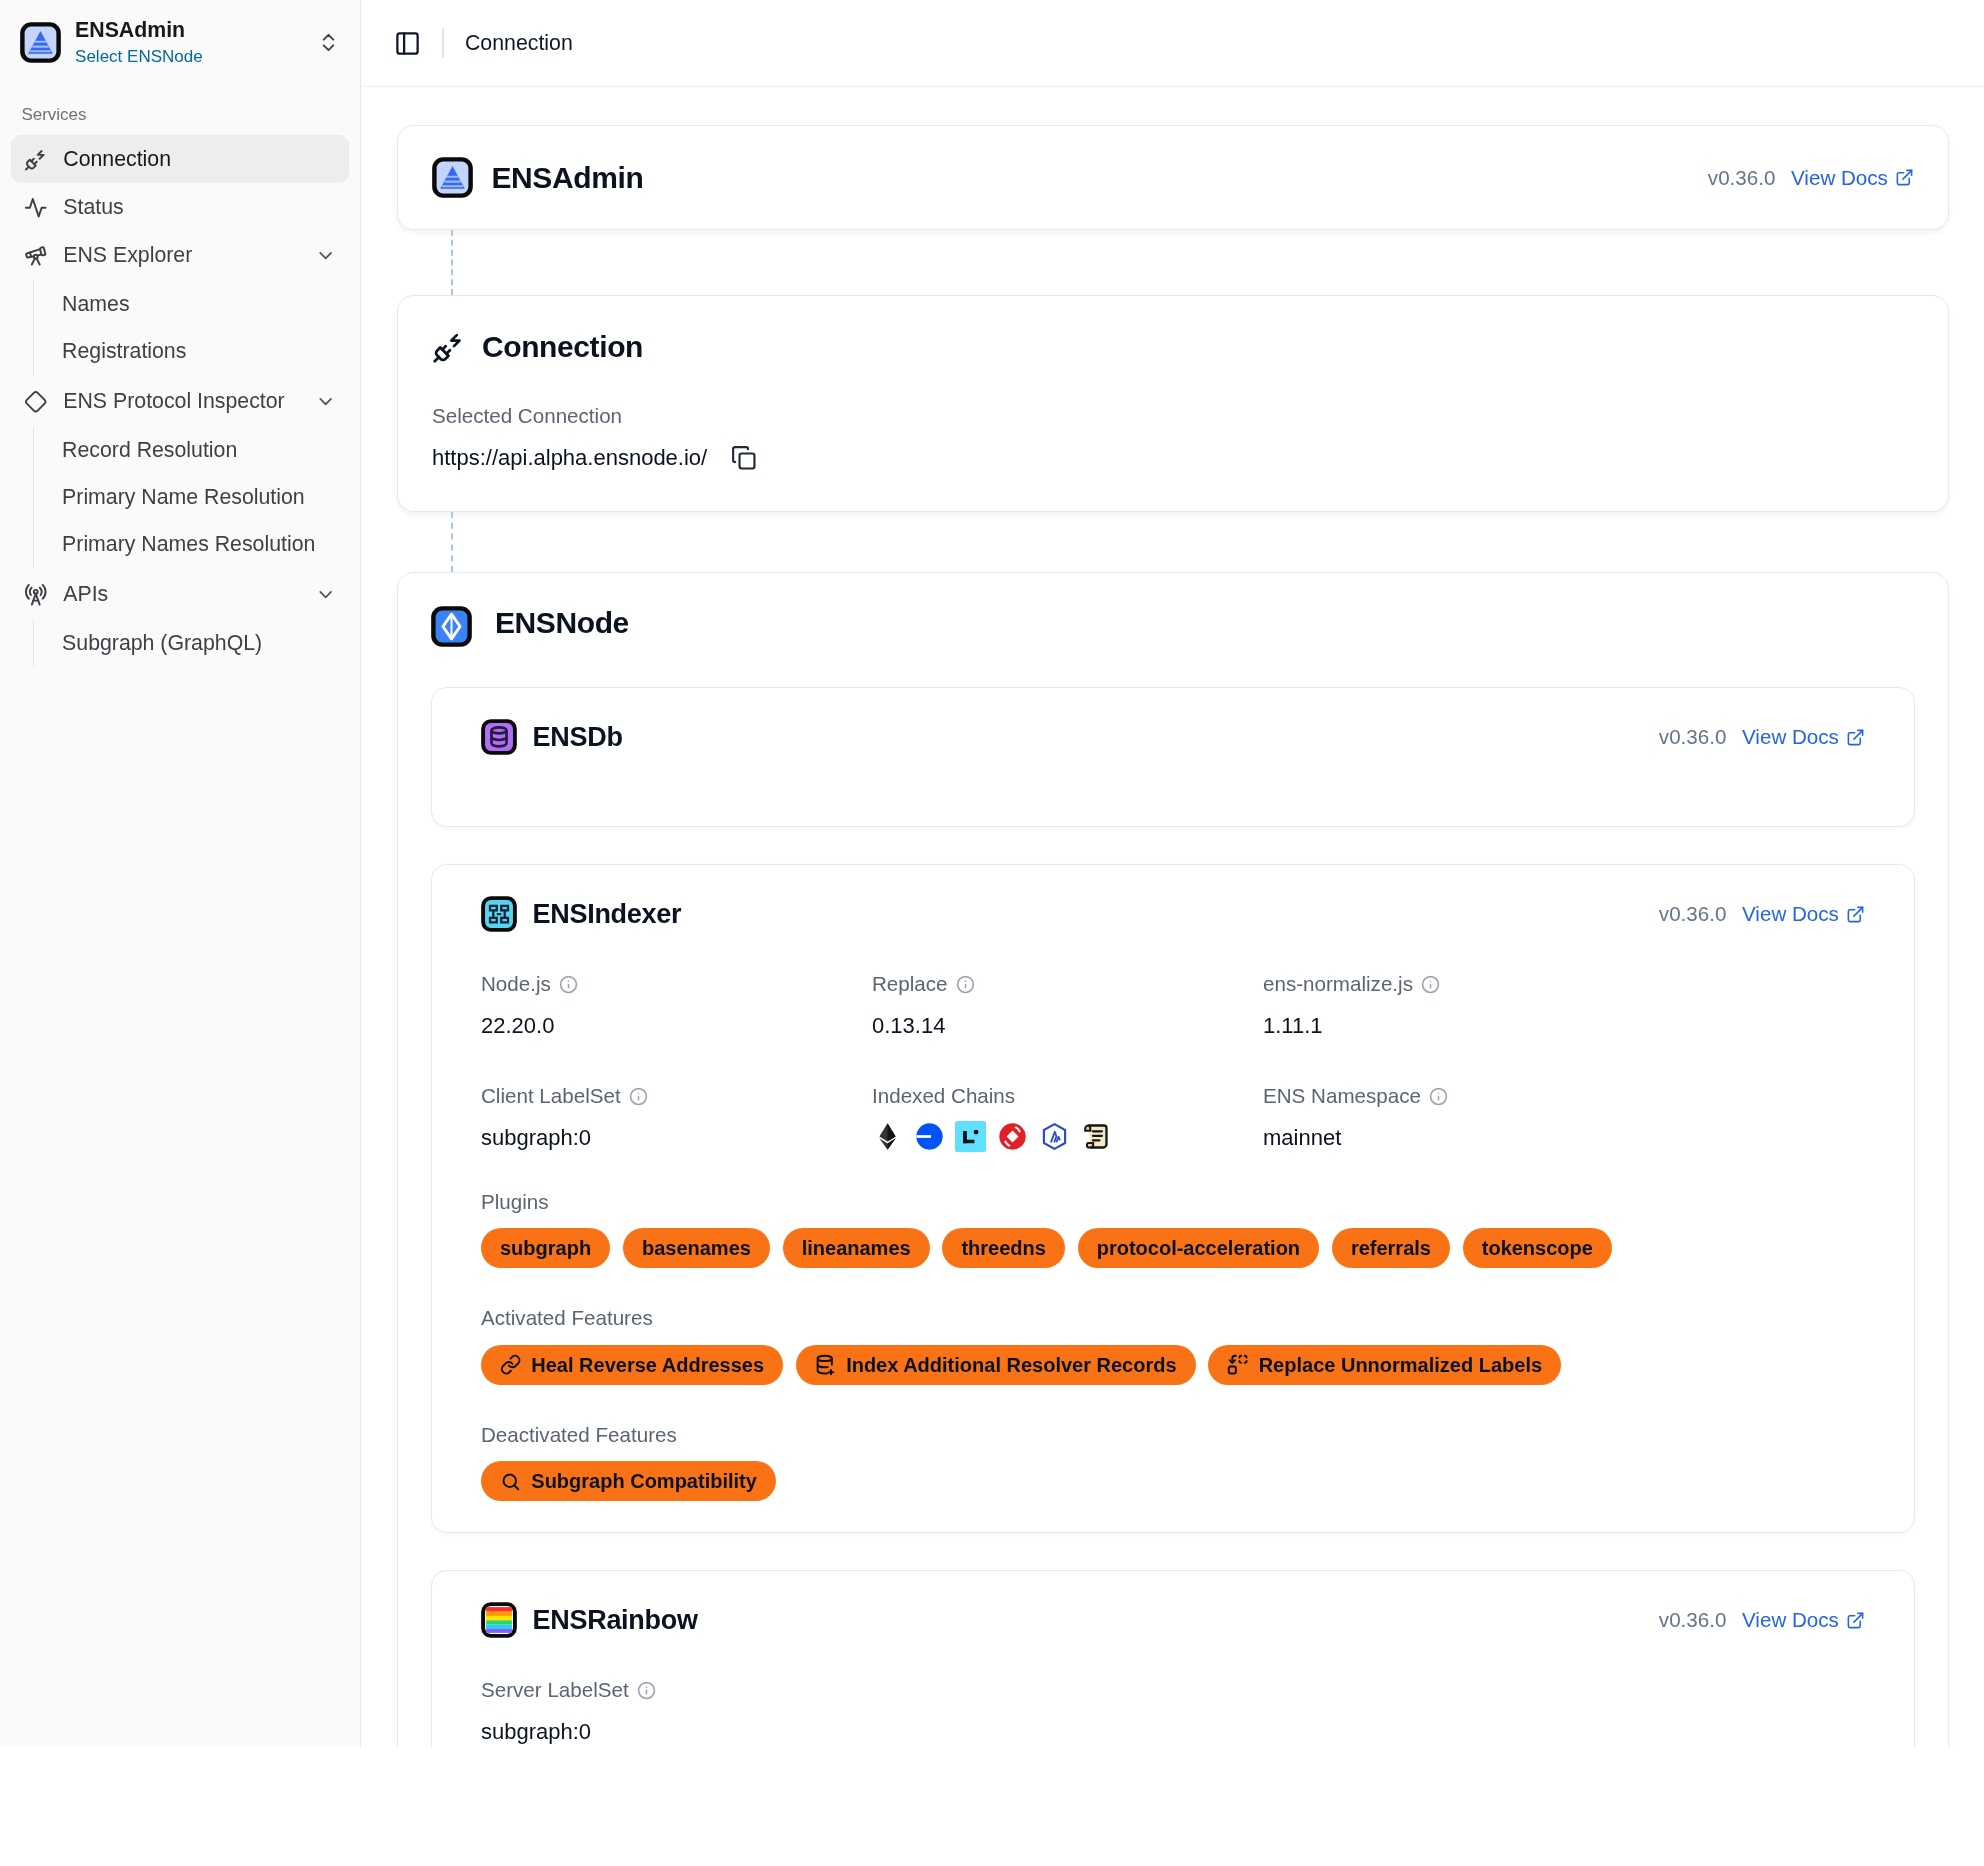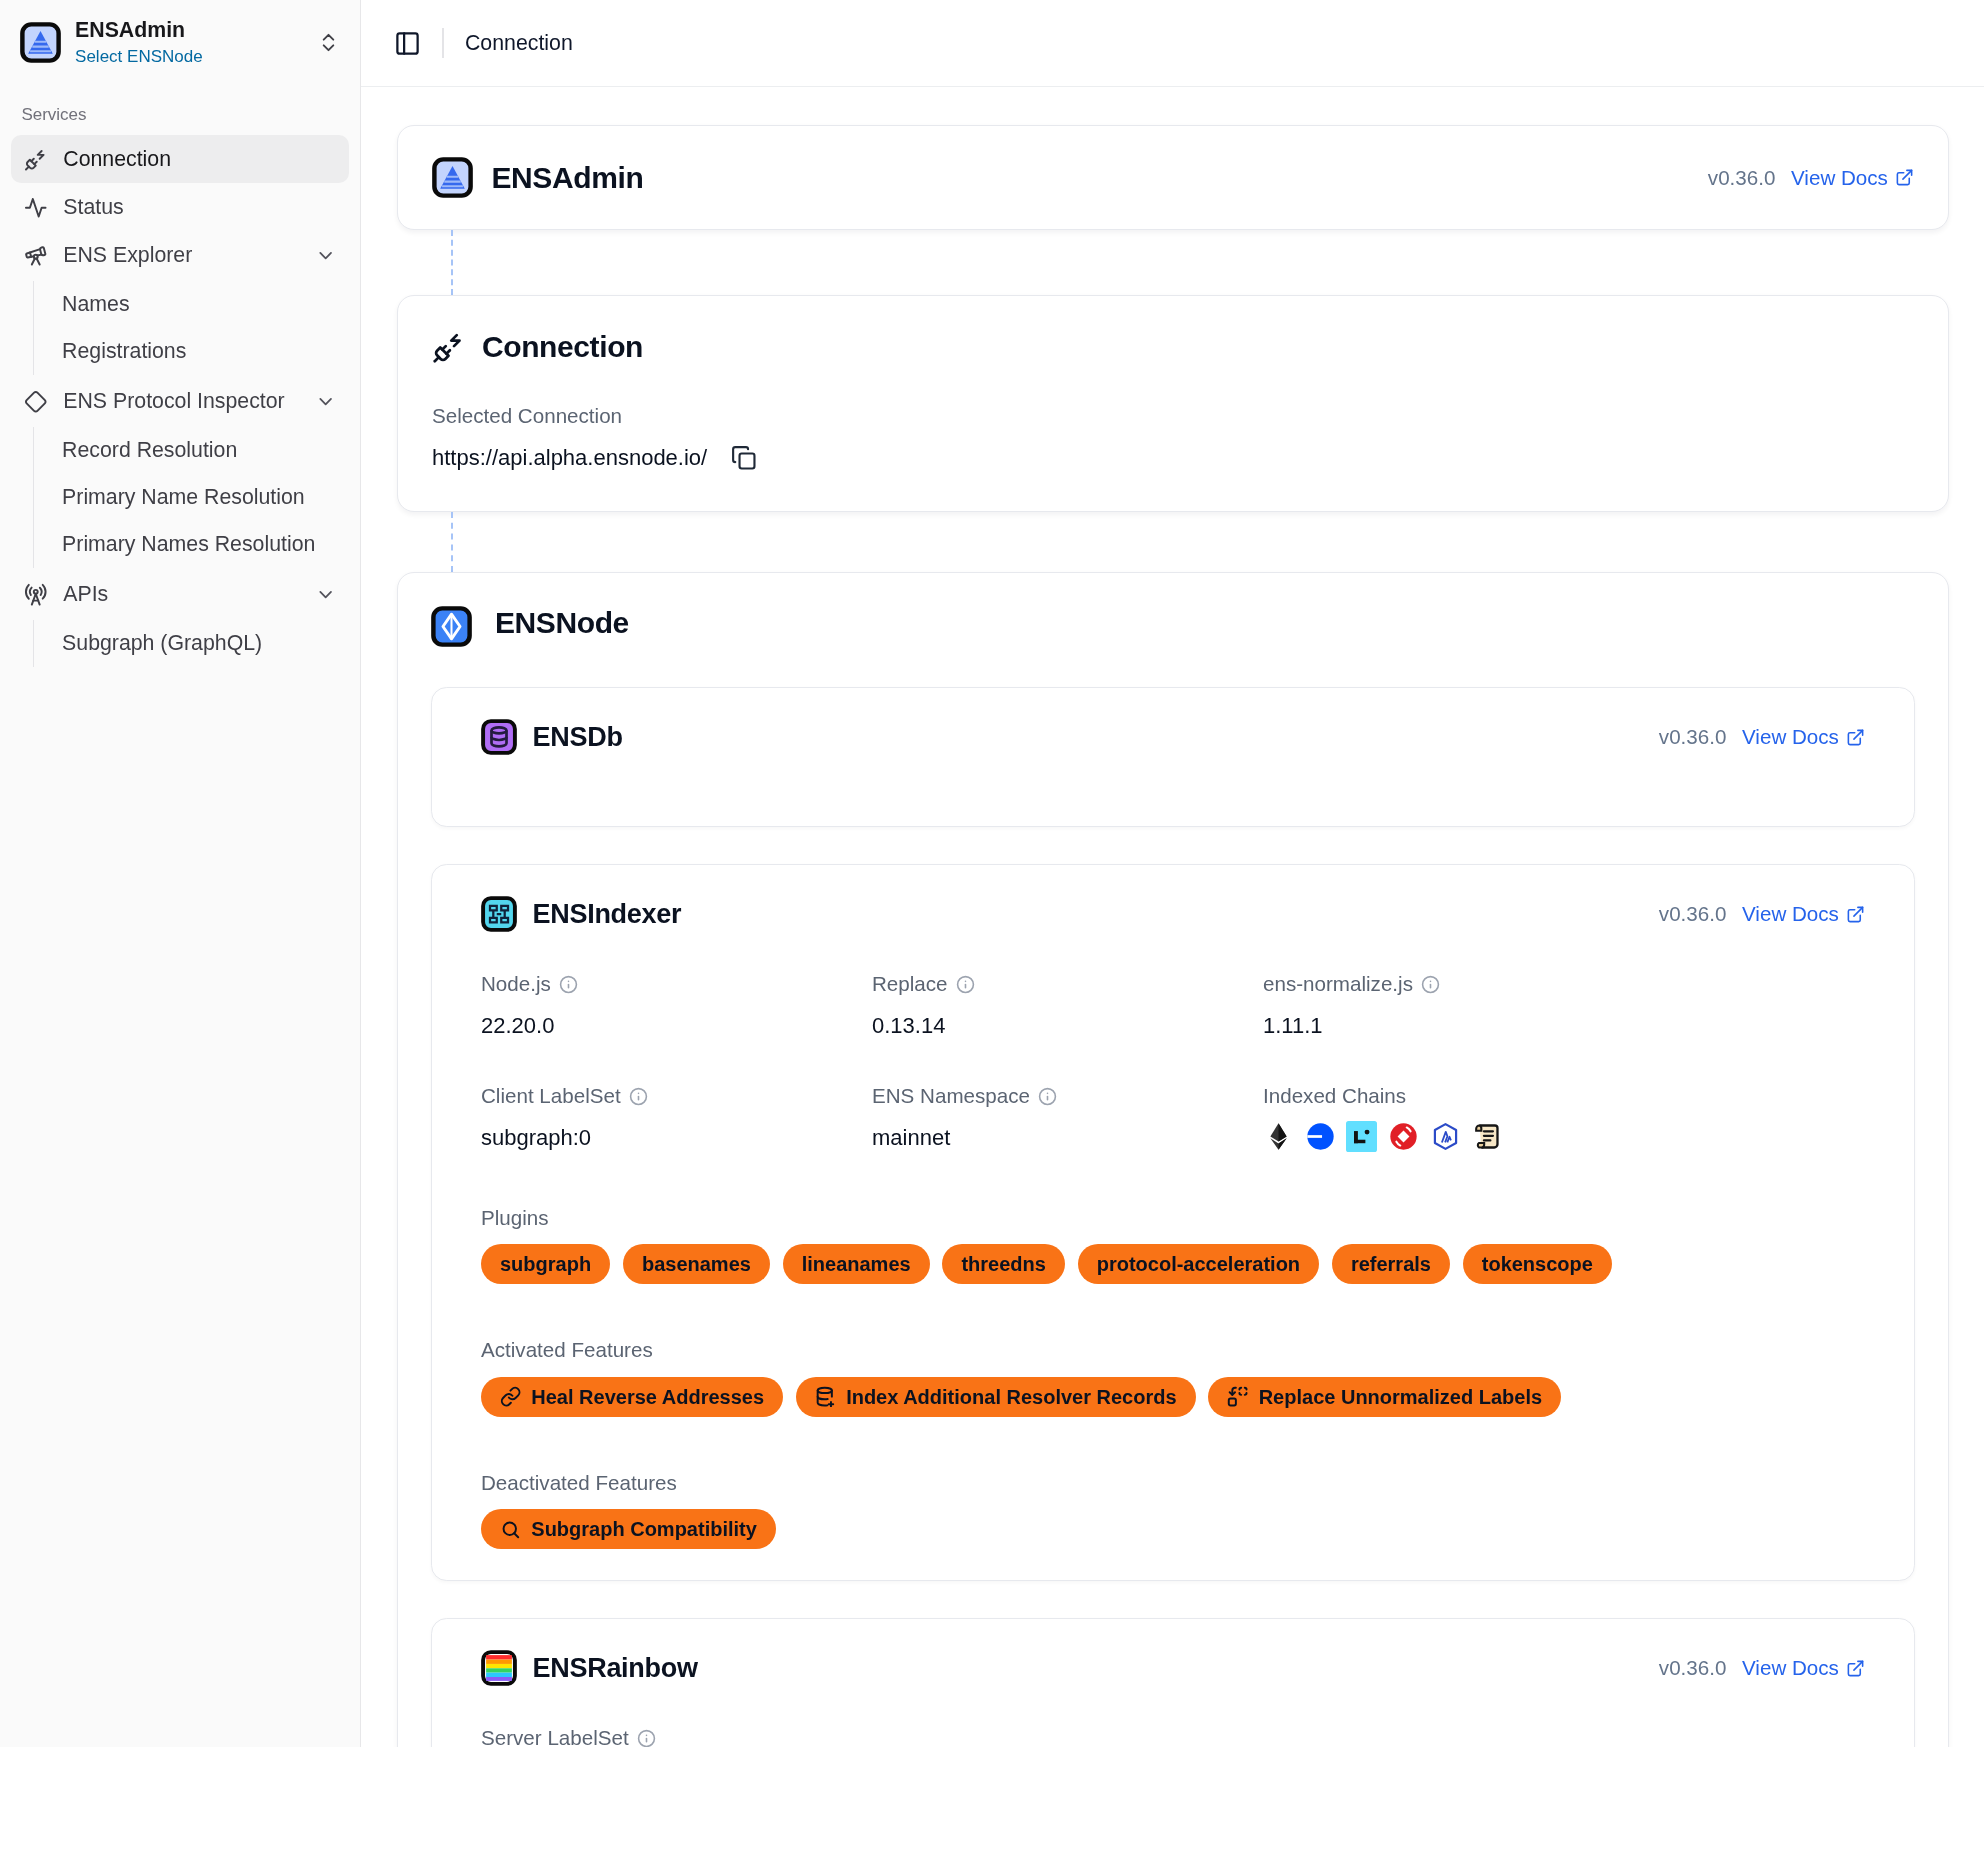--- a/index.html
+++ b/index.html
@@ -70,21 +70,21 @@
   .inner-head-left{display:flex;align-items:center;gap:15.6px;}
   .logo-md{width:36px;height:36px;}
   .card-title-md{font-size:27px;font-weight:700;color:#0b1220;letter-spacing:-0.3px;}
 
   .fields-grid{display:grid;grid-template-columns:391px 391px auto;row-gap:45px;align-items:start;}
   .info{width:19px;height:19px;color:#9ca3af;flex:none;}
   .field-value{margin-top:17px;font-size:22px;color:#0b1220;}
   .chains{display:flex;align-items:center;gap:10.7px;margin-top:12.8px;}
   .chain{width:31px;height:31px;}
 
-  .section-block{margin-top:54px;}
+  .section-block{margin-top:38px;}
   .pill-row{display:flex;gap:12.8px;margin-top:14.2px;flex-wrap:wrap;}
   .pill{background:#f97316;border-radius:710px;padding:9.2px 19px;font-size:20px;font-weight:600;
     color:#0b1220;display:flex;align-items:center;gap:10px;line-height:1.1;}
   .pill .picn{width:21.3px;height:21.3px;color:#0b1220;flex:none;}
 </style>
 </head>
 <body>
 
 <svg class="hiddefs" xmlns="http://www.w3.org/2000/svg">
   <defs>
@@ -388,29 +388,20 @@
               <div class="section-label">
                 <span>Client LabelSet</span>
                 <svg class="info" viewBox="0 0 24 24">
                     <use href="#i-info"></use>
                   </svg>
               </div>
               <div class="field-value">subgraph:0</div>
             </div>
             <div class="field">
               <div class="section-label">
-                <span>ENS Namespace</span>
-                <svg class="info" viewBox="0 0 24 24">
-                    <use href="#i-info"></use>
-                  </svg>
-              </div>
-              <div class="field-value">mainnet</div>
-            </div>
-            <div class="field">
-              <div class="section-label">
                 <span>Indexed Chains</span>
               </div>
               <div class="chains">
                 <svg class="chain" viewBox="0 0 24 24">
                   <path d="M12 1.8 18.3 12 12 15.9 5.7 12Z" fill="#343434"></path>
                   <path d="M12 1.8 18.3 12 12 15.9Z" fill="#141414"></path>
                   <path d="M12 17.4 18.3 13.4 12 22.2 5.7 13.4Z" fill="#343434"></path>
                   <path d="M12 17.4 18.3 13.4 12 22.2Z" fill="#141414"></path>
                 </svg>
                 <svg class="chain" viewBox="0 0 24 24">
@@ -434,20 +425,29 @@
                   <path d="m9.2 16.6 3-8.2 1.3 3.4-1.8 4.8" fill="none" stroke="#2b4bc8" stroke-width="1.4" stroke-linejoin="round"></path>
                   <path d="m13.4 16.6 1.7-4.4 1.1 2.8" fill="none" stroke="#2b4bc8" stroke-width="1.4" stroke-linejoin="round"></path>
                 </svg>
                 <svg class="chain" viewBox="0 0 24 24">
                   <path d="M6.5 3.5h12a2 2 0 0 1 2 2v12.5a2.5 2.5 0 0 1-2.5 2.5H8" fill="#f7e7c6" stroke="#161616" stroke-width="1.8"></path>
                   <path d="M6.5 3.5a2.5 2.5 0 0 0-2.5 2.5v1.5h4V6a2.5 2.5 0 0 0-1.5-2.5Z" fill="#e9cf9d" stroke="#161616" stroke-width="1.6"></path>
                   <path d="M10 8h7M10 11.5h7M10 15h5" stroke="#161616" stroke-width="1.7" stroke-linecap="round"></path>
                   <path d="M8 20.5a2.2 2.2 0 0 0 2.2-2.2V17H6.3a2 2 0 0 0 0 3.5Z" fill="#e9cf9d" stroke="#161616" stroke-width="1.6"></path>
                 </svg>
               </div>
+            </div>
+            <div class="field">
+              <div class="section-label">
+                <span>ENS Namespace</span>
+                <svg class="info" viewBox="0 0 24 24">
+                    <use href="#i-info"></use>
+                  </svg>
+              </div>
+              <div class="field-value">mainnet</div>
             </div>
           </div>
 
           <div class="section-block">
             <div class="section-label">Plugins</div>
             <div class="pill-row">
               <div class="pill">subgraph</div>
               <div class="pill">basenames</div>
               <div class="pill">lineanames</div>
               <div class="pill">threedns</div>

